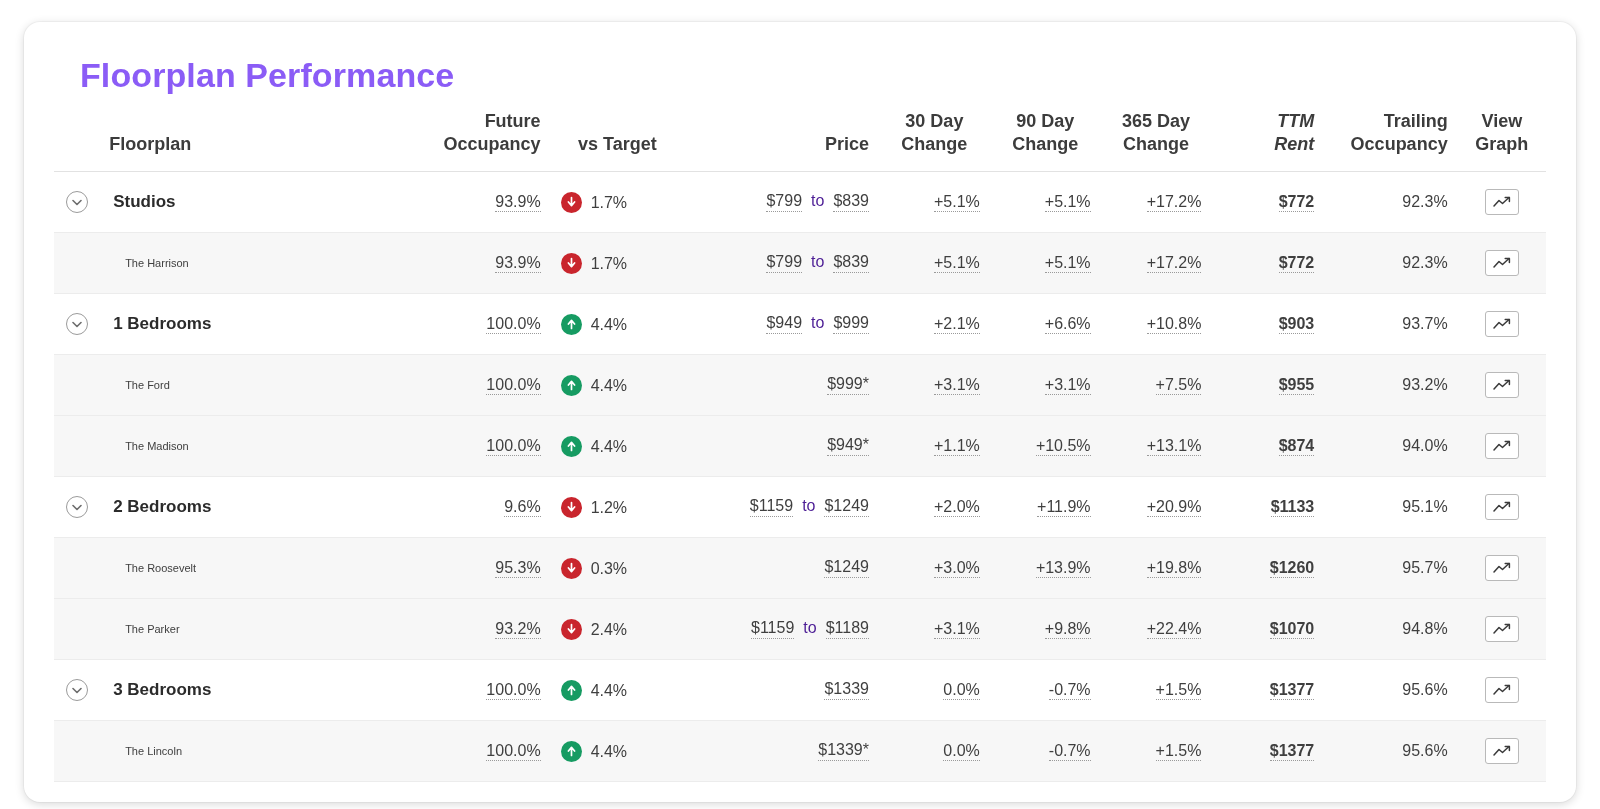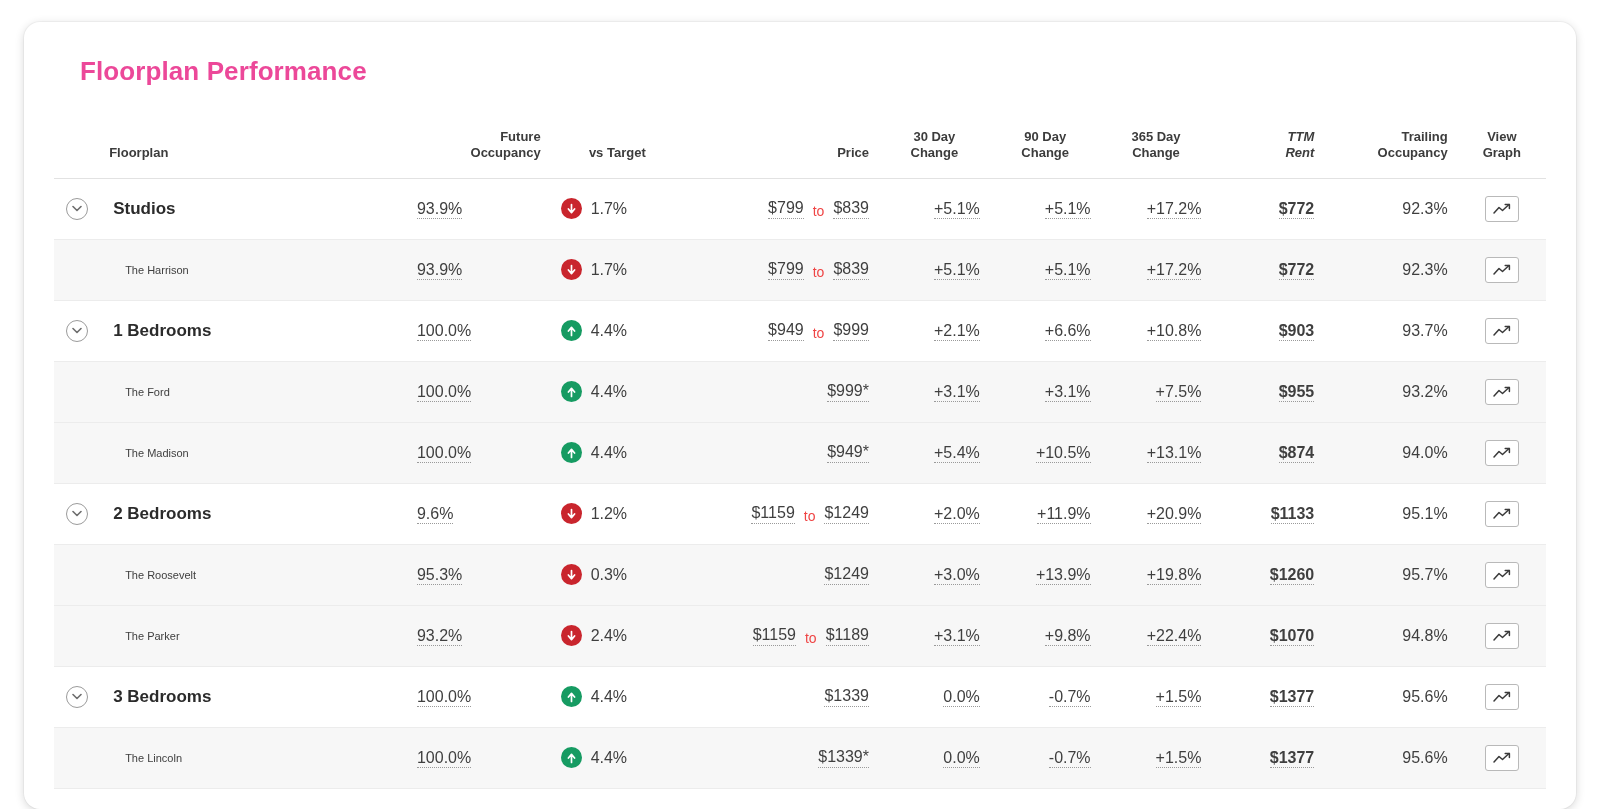--- a/index.html
+++ b/index.html
@@ -17,33 +17,33 @@
   }
   .card {
     width: 1552px;
     min-height: 760px;
     background: #ffffff;
     border-radius: 16px;
     box-shadow: 0 2px 10px rgba(0,0,0,0.16), 0 0 0 1px rgba(0,0,0,0.03);
     padding: 26px 30px 20px 30px;
   }
   .card-title {
-    font-size: 26px;
+    font-size: 34px;
     font-weight: bold;
-    color: #ec4899;
+    color: #8b5cf6;
     letter-spacing: 0.1px;
-    margin: 8px 0 32px 26px;
+    margin: 8px 0 5px 26px;
   }
   table.fp {
     width: 100%;
     border-collapse: collapse;
     table-layout: fixed;
   }
   table.fp thead th {
-    font-size: 13px;
+    font-size: 18px;
     font-weight: bold;
     color: #3c3c3c;
     padding: 10px 10px 16px 10px;
     vertical-align: bottom;
     line-height: 1.25;
     border-bottom: 1px solid #e2e2e2;
     white-space: pre-line;
   }
   th.c-expand { width: 44px; }
   th.c-name   { width: 300px; text-align: left; padding-left: 14px;}
@@ -61,21 +61,21 @@
     padding: 17px 10px;
     vertical-align: middle;
     border-bottom: 1px solid #ececec;
   }
   tr.group td { background: #ffffff; }
   tr.child td { background: #f7f7f7; }
   tr.child td.c-name { color: #404040; padding-left: 26px; font-size: 11px;}
   tr.group td.c-name { font-weight: bold; color: #2b2b2b; font-size: 17px; padding-left: 14px;}
 
   td.c-expand { text-align: center; padding-left: 14px; padding-right: 0; }
-  td.c-occ    { text-align: left; }
+  td.c-occ    { text-align: right; }
   td.c-target { text-align: left; }
   td.c-price  { text-align: right; padding-right: 22px; white-space: nowrap;}
   td.c-chg    { text-align: right; }
   td.c-ttm    { text-align: right; font-weight: bold; }
   td.c-trail  { text-align: right; }
   td.c-graph  { text-align: center; }
 
   .dotted { border-bottom: 1px dotted #9a9a9a; padding-bottom: 1px; }
 
   .chev {
@@ -87,22 +87,22 @@
   .arrow-badge {
     display: inline-flex; align-items: center; justify-content: center;
     width: 21px; height: 21px; border-radius: 50%;
     color: #fff; font-size: 13px; font-weight: bold; line-height: 1;
     vertical-align: middle; margin-right: 9px;
   }
   .arrow-badge.down { background: #c9252d; }
   .arrow-badge.up   { background: #169b62; }
   .target-val { vertical-align: middle; }
 
-  .price-wrap { display: inline-flex; align-items: flex-end; gap: 9px; justify-content: flex-end; }
-  .price-to { color: #ef4444; font-size: 14px; }
+  .price-wrap { display: inline-flex; align-items: flex-start; gap: 9px; justify-content: flex-end; }
+  .price-to { color: #4c1d95; font-size: 16px; }
 
   .graph-btn {
     display: inline-flex; align-items: center; justify-content: center;
     width: 34px; height: 26px;
     border: 1px solid #b9b9b9; border-radius: 3px; background: #fff;
     cursor: pointer;
   }
 </style>
 </head>
 <body>
@@ -250,21 +250,21 @@
             <td class="c-name">The Madison</td>
             <td class="c-occ"><span class="dotted">100.0%</span></td>
             <td class="c-target"><span class="arrow-badge up">
                 <svg width="11" height="12" viewBox="0 0 11 12">
                   <path d="M5.5 10.5 L5.5 3 M2.4 6 L5.5 2.4 L8.6 6" stroke="#fff" stroke-width="1.7" fill="none" stroke-linecap="round" stroke-linejoin="round"></path>
                 </svg>
               </span><span class="target-val">4.4%</span></td>
             <td class="c-price"><span class="price-wrap">
                 <span class="dotted">$949*</span>
               </span></td>
-            <td class="c-chg"><span class="dotted">+5.4%</span></td>
+            <td class="c-chg"><span class="dotted">+1.1%</span></td>
             <td class="c-chg"><span class="dotted">+10.5%</span></td>
             <td class="c-chg"><span class="dotted">+13.1%</span></td>
             <td class="c-ttm"><span class="dotted">$874</span></td>
             <td class="c-trail">94.0%</td>
             <td class="c-graph"><span class="graph-btn">
                 <svg width="20" height="14" viewBox="0 0 20 14">
                   <path d="M2 11 L7 5.5 L10.5 8.5 L17 2.5" stroke="#3a3a3a" stroke-width="1.5" fill="none" stroke-linecap="round" stroke-linejoin="round"></path>
                   <path d="M13.2 2.5 L17.4 2.5 L17.4 6.4" stroke="#3a3a3a" stroke-width="1.5" fill="none" stroke-linecap="round" stroke-linejoin="round"></path>
                 </svg>
               </span></td>

